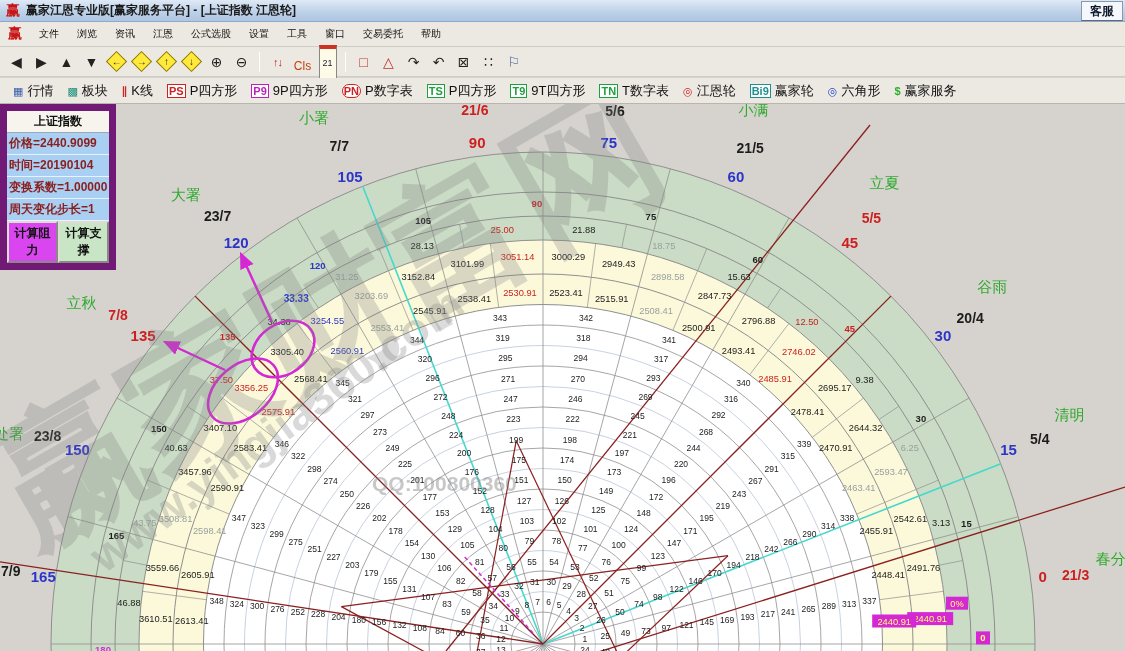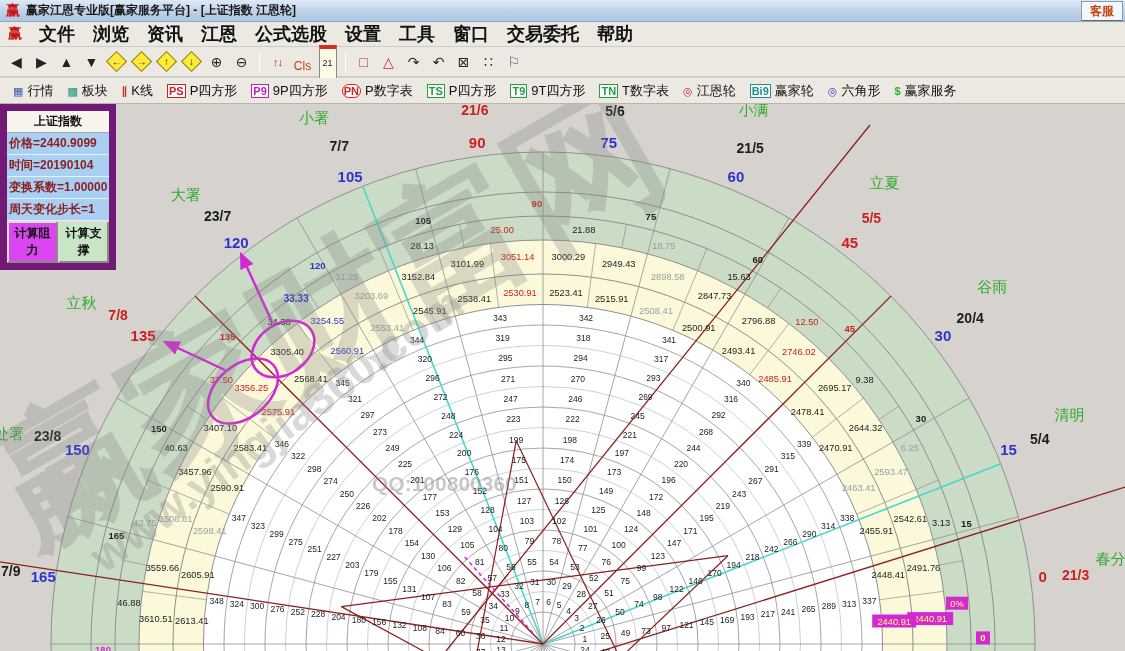--- a/index.html
+++ b/index.html
@@ -7,27 +7,27 @@
   body { font-family:"Liberation Sans","DejaVu Sans",sans-serif; background:#d6d3ce; position:relative; }
   #app { position:absolute; inset:0; width:1125px; height:651px; overflow:hidden; }
 
   
   #titlebar { position:absolute; left:0; top:0; width:1125px; height:22px;
     background:linear-gradient(180deg,#dfe9f6 0%,#bcd0e8 60%,#aec6e2 100%);
     border-bottom:1px solid #8fa8c8; display:flex; align-items:center; padding:0 6px; }
   #title-logo { color:#c81414; font-weight:bold; font-size:14px; margin-right:6px; }
   #window-title { font-size:12px; font-weight:bold; color:#1a1a1a; }
   #cs-btn { position:absolute; right:2px; top:1px; height:20px; padding:1px 8px;
-    background:#f4f8fd; border:1px solid #8899aa; border-bottom-color:#667; color:#c2410c;
+    background:#f4f8fd; border:1px solid #8899aa; border-bottom-color:#667; color:#0f172a;
     font-size:12px; font-weight:bold; cursor:pointer;text-align:center; }
 
   #menubar { position:absolute; left:0; top:22px; width:1125px; height:25px;
     background:#ece9e2; border-bottom:1px solid #cfccc5; display:flex; align-items:center; }
   #menu-logo { color:#c81414; font-weight:bold; font-size:14px; padding:0 8px 0 8px; }
-  .menu-item { font-size:18px; color:#111; padding:21px 9px; cursor:pointer;font-weight:bold; }
+  .menu-item { font-size:10px; color:#111; padding:21px 9px; cursor:pointer; }
 
   #toolbar1 { position:absolute; left:0; top:47px; width:1125px; height:30px;
     background:#ece9e2; border-bottom:1px solid #cfccc5; display:flex; align-items:center; padding-left:4px; }
   .tb1i { min-width:25px; height:24px; display:inline-flex; align-items:center; justify-content:center;
     font-size:14px; color:#222; cursor:pointer; }
   .tb1i.small { font-size:11px; letter-spacing:-1px; }
   .tb1i.text { font-size:12px; color:#c2410c;margin-top:8px; }
   .tbsep { width:1px; height:20px; background:#b5b2aa; margin:0 5px; border-right:1px solid #fff; }
   .dm { width:15px; height:15px; background:#ffe93a; border:1px solid #887711; transform:rotate(45deg);
     display:flex; align-items:center; justify-content:center; }

